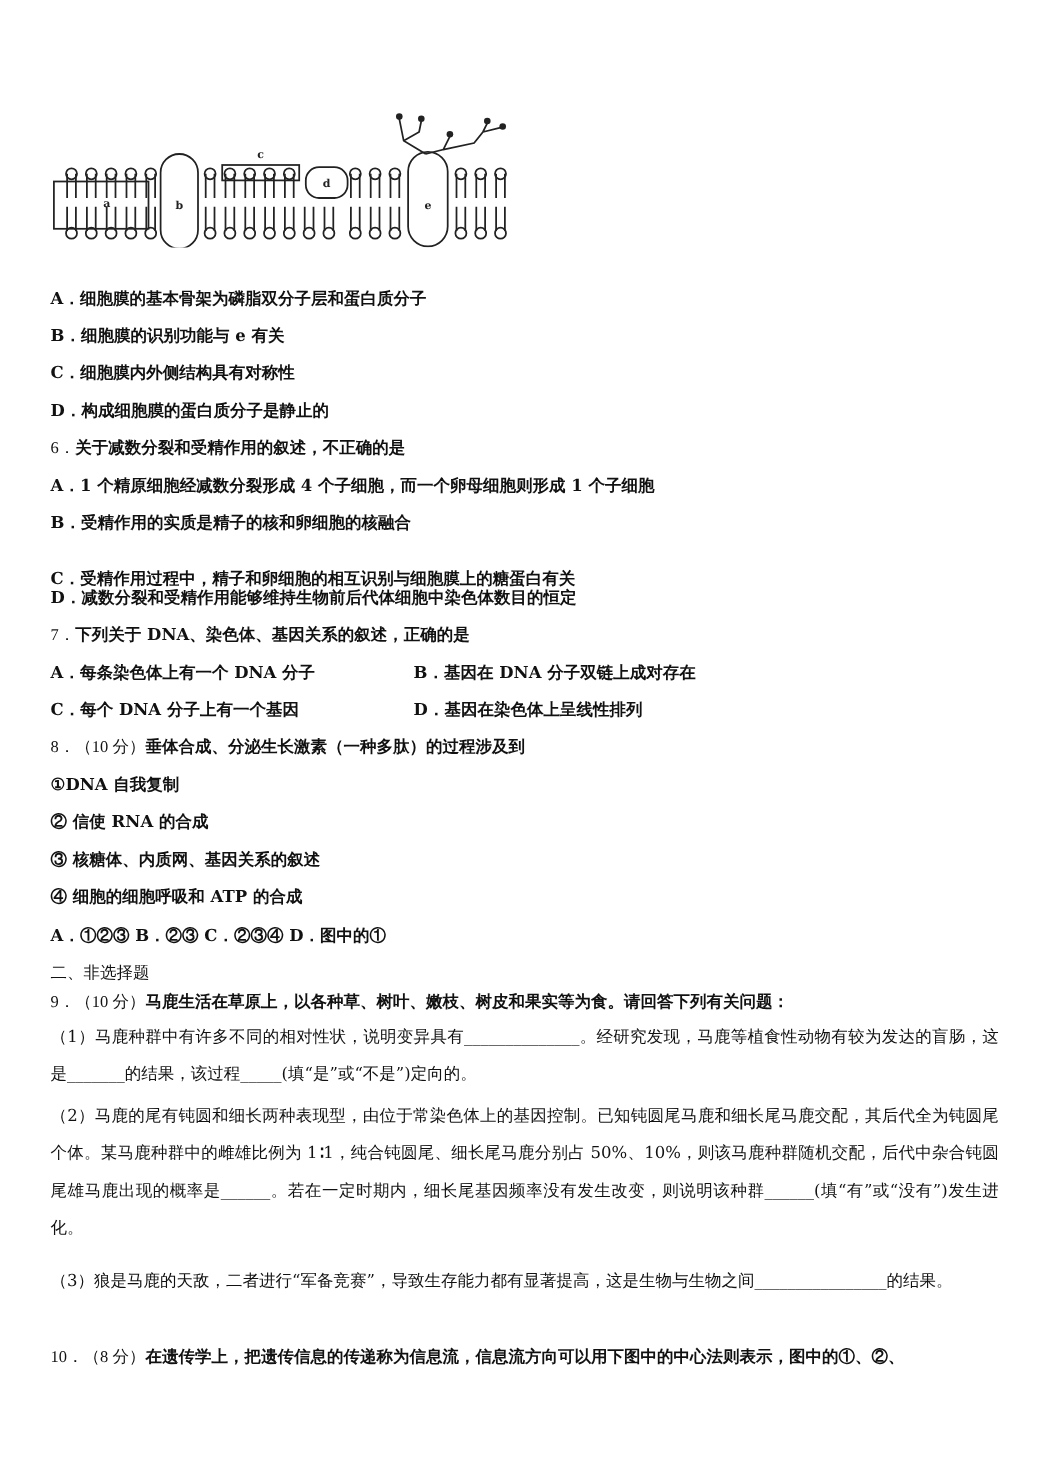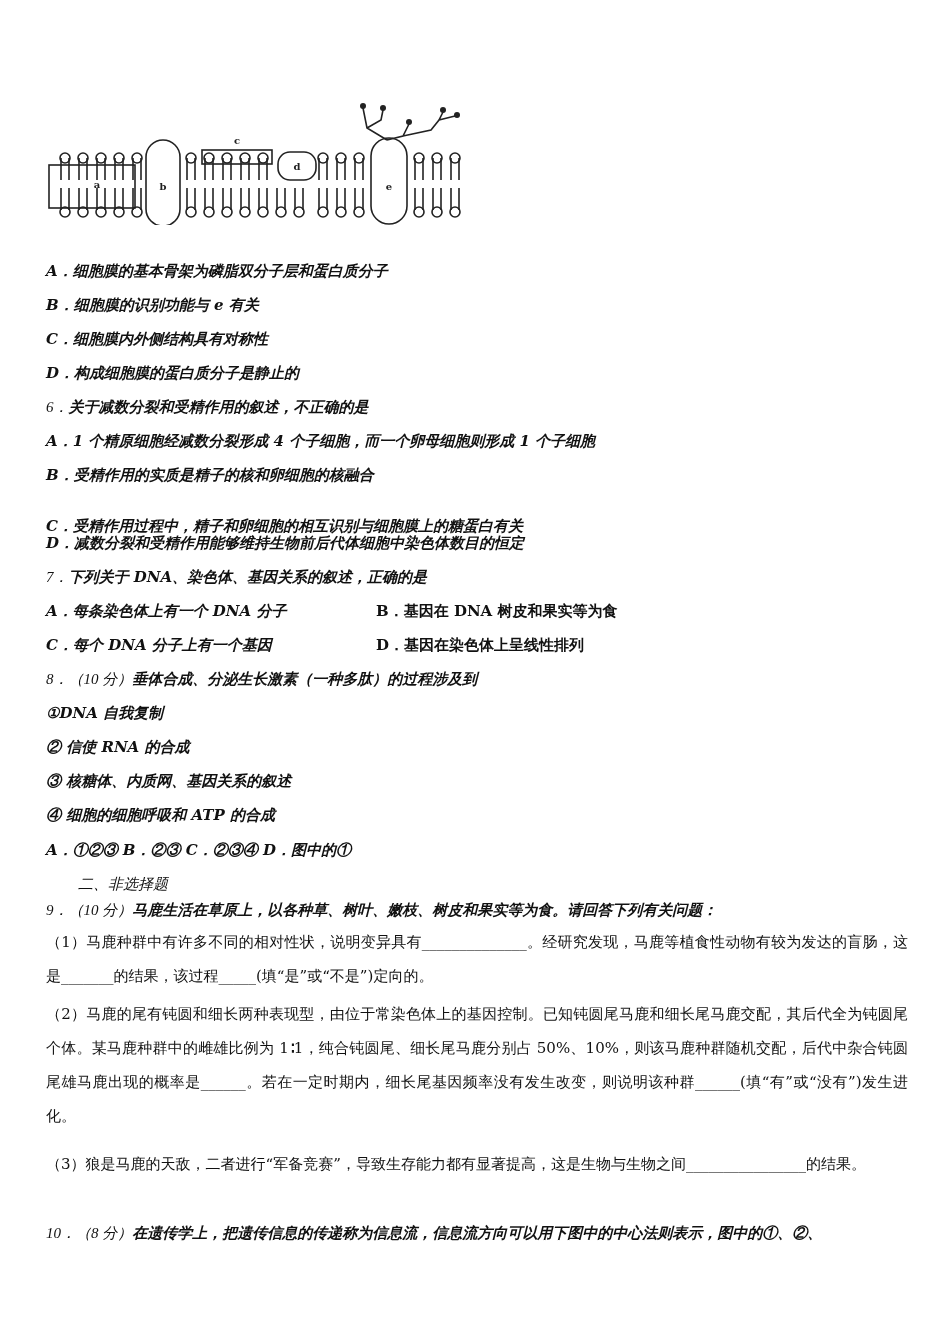--- a/index.html
+++ b/index.html
@@ -3,22 +3,22 @@
   <meta charset="utf-8">
   <style>
     html, body { margin: 0; padding: 0; background: #ffffff; }
     body {
       width: 950px; height: 1344px; position: relative; overflow: hidden;
       font-family: "DejaVu Serif", "Liberation Serif", serif;
       color: #111;
       font-size: 15px;
     }
     .figure { position: absolute; left: 47px; top: 100px; width: 420px; height: 125px; }
-    .line { position: absolute; left: 46px; white-space: nowrap; line-height: 20px; font-weight: bold; font-style: italic; }
-    .line.normal { font-weight: normal; margin-left: 32px; }
+    .line { position: absolute; left: 46px; white-space: nowrap; line-height: 20px; font-weight: bold; }
+    .line.normal { font-weight: normal; }
     .qnum { font-weight: normal; font-family: "Liberation Serif", serif; }
     .col2 { position: absolute; white-space: nowrap; line-height: 20px; font-weight: bold; }
     .para { position: absolute; left: 46px; width: 862px; font-weight: normal; line-height: 34px; text-align: justify; }
   </style>
 </head>
 <body>
 
 <svg class="figure" viewBox="0 0 420 125" xmlns="http://www.w3.org/2000/svg">
   <g fill="none" stroke="#222" stroke-width="1.6">
 
@@ -135,21 +135,21 @@
 </div>
 <div class="line" style="top:431px">A．1 个精原细胞经减数分裂形成 4 个子细胞，而一个卵母细胞则形成 1 个子细胞</div>
 <div class="line" style="top:465px">B．受精作用的实质是精子的核和卵细胞的核融合</div>
 <div class="line" style="top:516px">C．受精作用过程中，精子和卵细胞的相互识别与细胞膜上的糖蛋白有关</div>
 <div class="line" style="top:533px">D．减数分裂和受精作用能够维持生物前后代体细胞中染色体数目的恒定</div>
 
 <div class="line" style="top:567px">
   <span class="qnum">7．</span><span>下列关于 DNA、染色体、基因关系的叙述，正确的是</span>
 </div>
 <div class="line" style="top:601px">A．每条染色体上有一个 DNA 分子</div>
-<div class="col2" style="top:601px; left:376px">B．基因在 DNA 树皮和果实等为食</div>
+<div class="col2" style="top:601px; left:376px">B．基因在 DNA 分子双链上成对存在</div>
 <div class="line" style="top:635px">C．每个 DNA 分子上有一个基因</div>
 <div class="col2" style="top:635px; left:376px">D．基因在染色体上呈线性排列</div>
 
 <div class="line" style="top:669px">
   <span class="qnum">8．（10 分）</span><span>垂体合成、分泌生长激素（一种多肽）的过程涉及到</span>
 </div>
 <div class="line" style="top:703px">①DNA 自我复制</div>
 <div class="line" style="top:737px">② 信使 RNA 的合成</div>
 <div class="line" style="top:771px">③ 核糖体、内质网、基因关系的叙述</div>
 <div class="line" style="top:805px">④ 细胞的细胞呼吸和 ATP 的合成</div>

